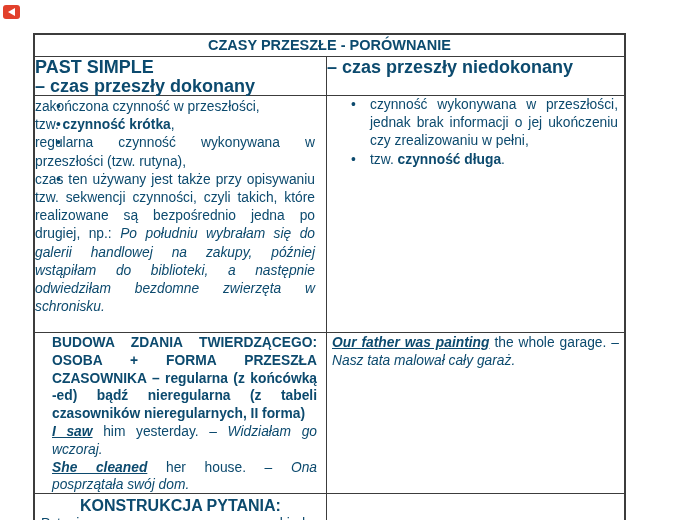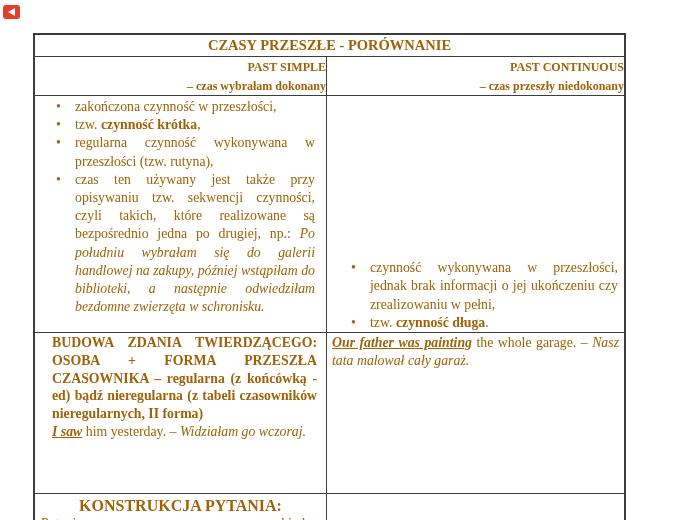--- a/index.html
+++ b/index.html
@@ -1,19 +1,19 @@
 <!DOCTYPE html>
 <html><head>
 <meta charset="utf-8">
 <style>
   html,body { margin:0; padding:0; }
   .page {
     position:relative; width:700px; height:520px; background:#ffffff;
-    overflow:hidden; font-family:Liberation Serif, serif;
-    color:#a16207; -webkit-font-smoothing:antialiased;
+    overflow:hidden; font-family:Liberation Sans, sans-serif;
+    color:#0c4a6e; -webkit-font-smoothing:antialiased;
   }
   .back-icon {
     position:absolute; left:3px; top:5px; width:17px; height:14px;
     border-radius:3px; display:flex; align-items:center; justify-content:center;
     cursor:pointer;
   }
   .back-icon .tri {
     width:0; height:0; border-top:4px solid transparent;
     border-bottom:4px solid transparent; border-right:7px solid #ffffff;
     margin-right:1px;
@@ -23,27 +23,27 @@
     border:2px solid #3c3c3c; box-sizing:border-box; background:#fff;
   }
   .row { display:grid; grid-template-columns:292px 1fr; box-sizing:border-box;
          border-bottom:1.5px solid #3c3c3c; }
   .row.last { border-bottom:none; }
   .cell { box-sizing:border-box; min-width:0; }
   .c-left { border-right:1.5px solid #3c3c3c; }
   .title-row { display:block; height:22px; text-align:center;
                font-weight:bold; font-size:14.5px; line-height:21px; }
   .header-row { height:39px; }
-  .hdr { text-align:right; font-weight:bold; font-size:12px; line-height:18.5px;
+  .hdr { text-align:left; font-weight:bold; font-size:18px; line-height:18.5px;
          padding-top:1px; }
   .usage-row { height:237px; font-size:13.8px; line-height:18.2px; }
   .usage-row .cell { padding-top:2px; }
-  .v-center { display:flex; flex-direction:column; justify-content:flex-end; padding-top:0 !important; }
+  .v-center { display:flex; flex-direction:column; justify-content:flex-start; padding-top:0 !important; }
   ul.blist { margin:0; padding:0; list-style:none; }
-  .blist li { position:relative; padding-left:40px; padding-right:11px; text-align:justify; }
+  .blist li { position:relative; padding-right:11px; text-align:justify; }
   .blist li::before { content:"\2022"; position:absolute; left:21px; top:0; }
   .cell.r .blist li { padding-left:43px; padding-right:6px; }
   .cell.r .blist li::before { left:24px; }
   .structure-row { height:161px; font-size:13.8px; line-height:17.8px; }
   .structure-row .cell { padding:1px 9px 0 17px; }
   .structure-row .cell.r { padding:1px 5px 0 5px; }
   p.block { margin:0; text-align:justify; }
   .question-row { height:90px; font-size:13.8px; }
   .q-head { text-align:center; font-weight:bold; font-size:16px;
             line-height:17px; padding-top:3px; }
@@ -61,24 +61,23 @@
 
   <div class="doc-table">
 
     <div class="row title-row">
       <span>CZASY PRZESZŁE - PORÓWNANIE</span>
     </div>
 
     <div class="row header-row">
       <div class="cell c-left hdr">
         <div>PAST SIMPLE</div>
-        <div>– czas wybrałam dokonany</div>
+        <div>– czas przeszły dokonany</div>
       </div>
       <div class="cell hdr">
-        <div>PAST CONTINUOUS</div>
         <div>– czas przeszły niedokonany</div>
       </div>
     </div>
 
     <div class="row usage-row">
       <div class="cell c-left">
         <ul class="blist">
           <li><span>zakończona czynność w przeszłości,</span></li>
           <li><span>tzw. </span><span style="font-weight: bold;">czynność krótka</span><span>,</span></li>
           <li><span>regularna czynność wykonywana w przeszłości (tzw. rutyna),</span></li>
@@ -90,20 +89,21 @@
           <li><span>czynność wykonywana w przeszłości, jednak brak informacji o jej ukończeniu czy zrealizowaniu w pełni,</span></li>
           <li><span>tzw. </span><span style="font-weight: bold;">czynność długa</span><span>.</span></li>
         </ul>
       </div>
     </div>
 
     <div class="row structure-row">
       <div class="cell c-left">
         <p class="block"><span style="font-weight: bold;">BUDOWA ZDANIA TWIERDZĄCEGO: OSOBA + FORMA PRZESZŁA CZASOWNIKA – regularna (z końcówką -ed) bądź nieregularna (z tabeli czasowników nieregularnych, II forma)</span></p>
         <p class="block"><span style="font-weight: bold; font-style: italic; text-decoration: underline; margin-top: 25px;">I saw</span><span> him yesterday. – </span><span style="font-style: italic;">Widziałam go wczoraj.</span></p>
+        <p class="block"><span style="font-weight: bold; font-style: italic; text-decoration: underline;">She cleaned</span><span> her house. – </span><span style="font-style: italic;">Ona posprzątała swój dom.</span></p>
       </div>
       <div class="cell r">
         <p class="block"><span style="font-weight: bold; font-style: italic; text-decoration: underline; margin-top: 36px;">Our father was painting</span><span> the whole garage. </span><span style="font-style: italic;">– Nasz tata malował cały garaż.</span></p>
       </div>
     </div>
 
     <div class="row question-row last">
       <div class="cell c-left">
         <div class="q-head">KONSTRUKCJA PYTANIA:</div>
         <div class="q-partial">

